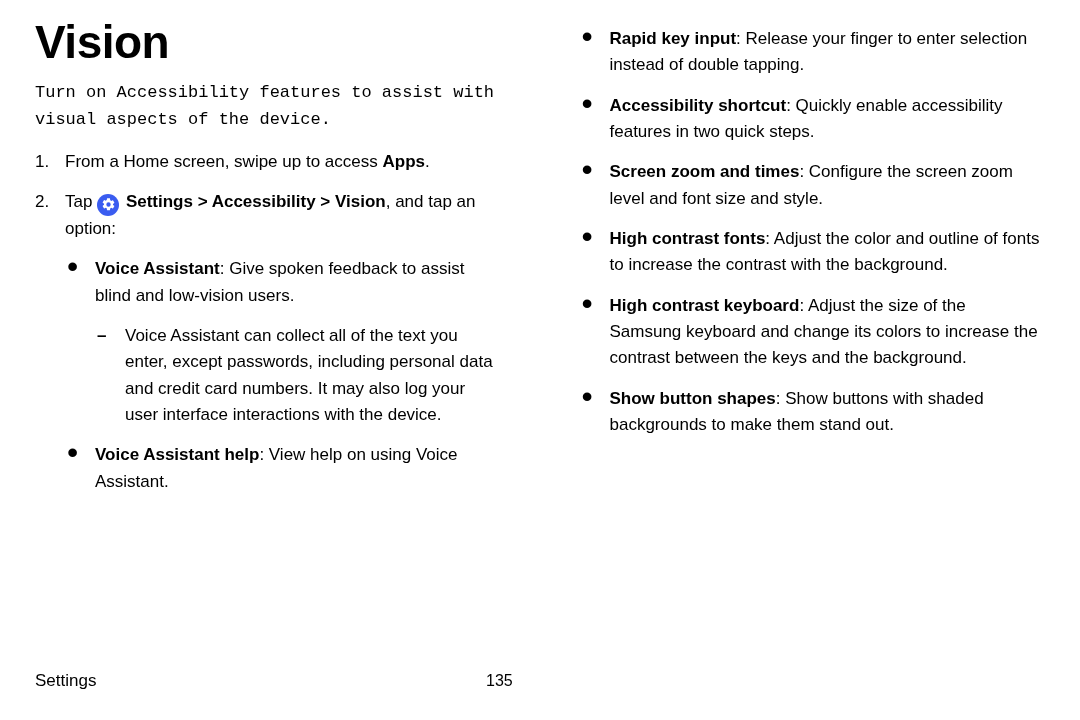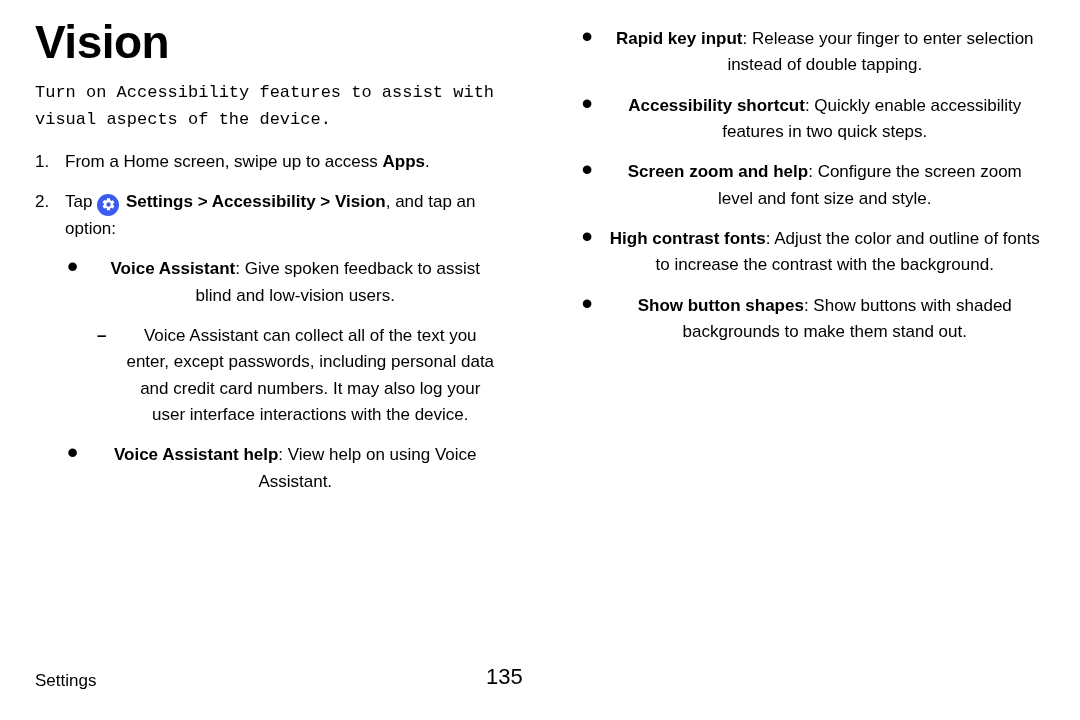--- a/index.html
+++ b/index.html
@@ -28,21 +28,21 @@
   .intro { margin-bottom: 16px; font-family: Liberation Mono, monospace; }
   ol { list-style: none; padding-left: 0; }
   ol > li {
     position: relative;
     padding-left: 30px;
     margin-bottom: 14px;
   }
   ol > li .num {
     position: absolute; left: 0; top: 0;
   }
-  ul.level1 { list-style: none; padding-left: 0; margin-top: 14px; text-align: center; }
+  ul.level1 { list-style: none; padding-left: 0; margin-top: 14px; }
   ul.level1 > li {
     position: relative;
     padding-left: 30px;
     margin-bottom: 14px;
   }
   ul.level1 > li::before {
     content: "\2022";
     position: absolute; left: 2px; top: -9px;
     font-size: 32px; line-height: 1.2;
   }
@@ -71,21 +71,21 @@
   }
   .settings-icon svg { width: 15px; height: 15px; }
   .footer {
     position: absolute;
     left: 35px; bottom: 26px;
     font-size: 17px;
   }
   .pagenum {
     position: absolute;
     left: 486px; bottom: 26px;
-    font-size: 22px;
+    font-size: 16px;
     margin-top: 28px;
   }
   .sep { font-weight: 700; }
 </style>
 </head>
 <body>
 
 <div class="page">
   <div class="col">
     <h1>Vision</h1>
@@ -122,24 +122,27 @@
 
   <div class="col col2">
     <ul class="level1">
       <li>
         <b>Rapid key input</b><span>: Release your finger to enter selection instead of double tapping.</span>
       </li>
       <li>
         <b>Accessibility shortcut</b><span>: Quickly enable accessibility features in two quick steps.</span>
       </li>
       <li>
-        <b>Screen zoom and help</b><span>: Configure the screen zoom level and font size and style.</span>
+        <b>Screen zoom and times</b><span>: Configure the screen zoom level and font size and style.</span>
       </li>
       <li>
         <b>High contrast fonts</b><span>: Adjust the color and outline of fonts to increase the contrast with the background.</span>
+      </li>
+      <li>
+        <b>High contrast keyboard</b><span>: Adjust the size of the Samsung keyboard and change its colors to increase the contrast between the keys and the background.</span>
       </li>
       <li>
         <b>Show button shapes</b><span>: Show buttons with shaded backgrounds to make them stand out.</span>
       </li>
     </ul>
   </div>
 </div>
 
 <div class="footer">Settings</div>
 <div class="pagenum">135</div>

